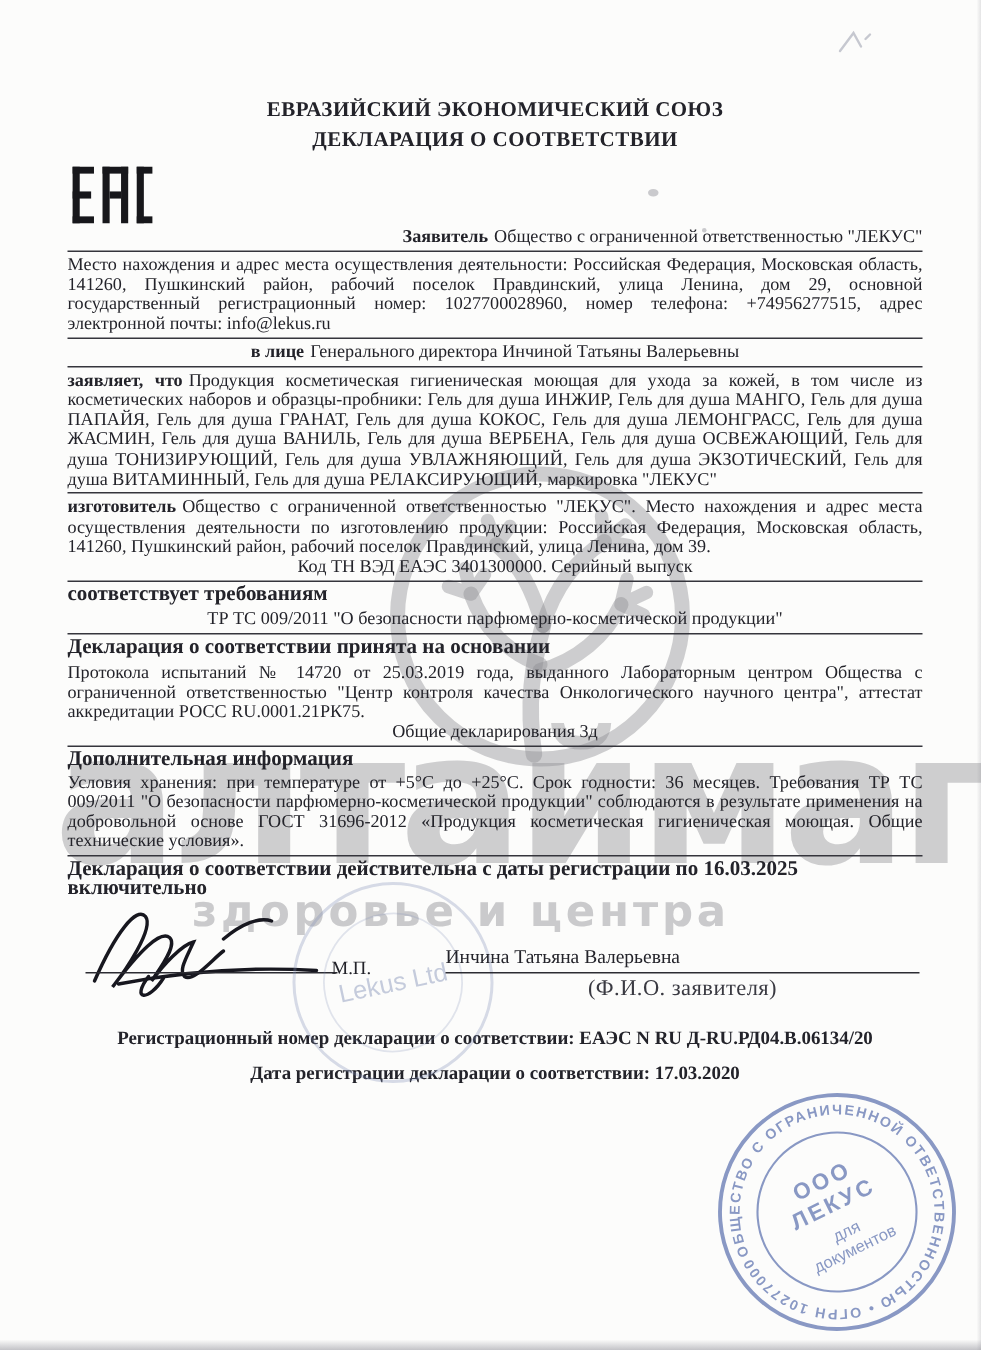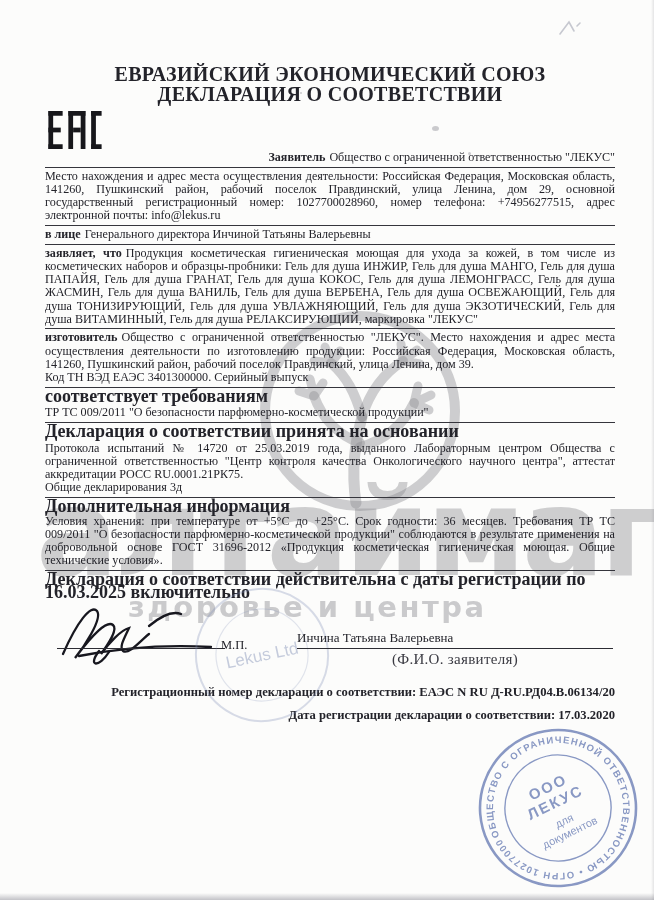--- a/index.html
+++ b/index.html
@@ -15,39 +15,39 @@
     font-weight:700;font-size:122px;line-height:1;letter-spacing:-4px;
     color:rgba(138,138,143,.40);white-space:nowrap;
   }
   .wm-tagline{
     left:128px;top:590px;font-family:"DejaVu Sans","Liberation Sans",sans-serif;
     font-weight:700;font-size:29px;letter-spacing:2.5px;
     color:rgba(148,148,153,.48);white-space:nowrap;
   }
   
   .content{position:absolute;left:45px;top:0;width:570px;z-index:2;}
-  .title{margin-top:64px;text-align:center;font-weight:bold;font-size:20px;line-height:20px;letter-spacing:.3px;}
+  .title{margin-top:64px;text-align:center;font-weight:bold;font-size:14px;line-height:20px;letter-spacing:.3px;}
   .eac{margin:7px 0 0 2px;height:38px;}
   .para{margin:0;font-size:12.1px;line-height:13.2px;text-align:justify;}
   .para .lbl{font-weight:bold;margin-right:4px;}
-  .hlabel{margin:1px 0;font-size:18px;line-height:13.6px;font-weight:bold;}
+  .hlabel{margin:1px 0;font-size:14px;line-height:13.6px;font-weight:bold;}
   .divider{border:none;border-top:1.4px solid #35353c;margin:2.5px 0 2px;}
   .applicant{margin-top:2px;text-align:right;}
-  .single{text-align:left;}
+  .single{text-align:center;}
   .gap-top{margin-top:3px;}
   
   .sig{position:relative;height:66px;margin-top:10px;}
   .sig-line-left{position:absolute;left:12px;top:38px;width:168px;border-top:1.5px solid #2c2c33;}
   .sig-svg{position:absolute;left:4px;top:-16px;}
   .mp{position:absolute;left:176px;top:9px;font-size:12.5px;margin-top:19px;}
   .sig-line-right{position:absolute;left:252px;right:2px;top:38px;border-top:1.5px solid #2c2c33;}
   .sig-name{position:absolute;left:252px;right:2px;top:20px;text-align:left;font-size:13px;}
   .sig-caption{position:absolute;left:252px;right:2px;top:41px;text-align:center;font-size:15px;letter-spacing:.3px;color:#3a3a42;}
   .lekus-stamp{position:absolute;left:142px;top:-30px;opacity:.55;}
-  .reg{margin:9px 0 0;font-weight:bold;font-size:12.6px;line-height:14px;text-align:right;}
+  .reg{margin:9px 0 0;font-weight:bold;font-size:12.6px;line-height:14px;text-align:center;}
   .reg + .reg{margin-top:9px;}
   
   .blue-stamp{position:absolute;left:466px;top:716px;z-index:3;opacity:.82;}
   .pen-tick{position:absolute;left:556px;top:18px;z-index:3;opacity:.6;}
   .speck{position:absolute;border-radius:50%;background:rgba(110,110,120,.35);z-index:3;}
   
   .edge-bottom{position:absolute;left:0;right:0;bottom:0;height:7px;z-index:4;
     background:linear-gradient(to bottom,rgba(130,130,140,0),rgba(125,125,136,.45));}
   .edge-right{position:absolute;top:0;bottom:0;right:0;width:3px;z-index:4;
     background:linear-gradient(to right,rgba(0,0,0,0),rgba(120,120,130,.18));}

